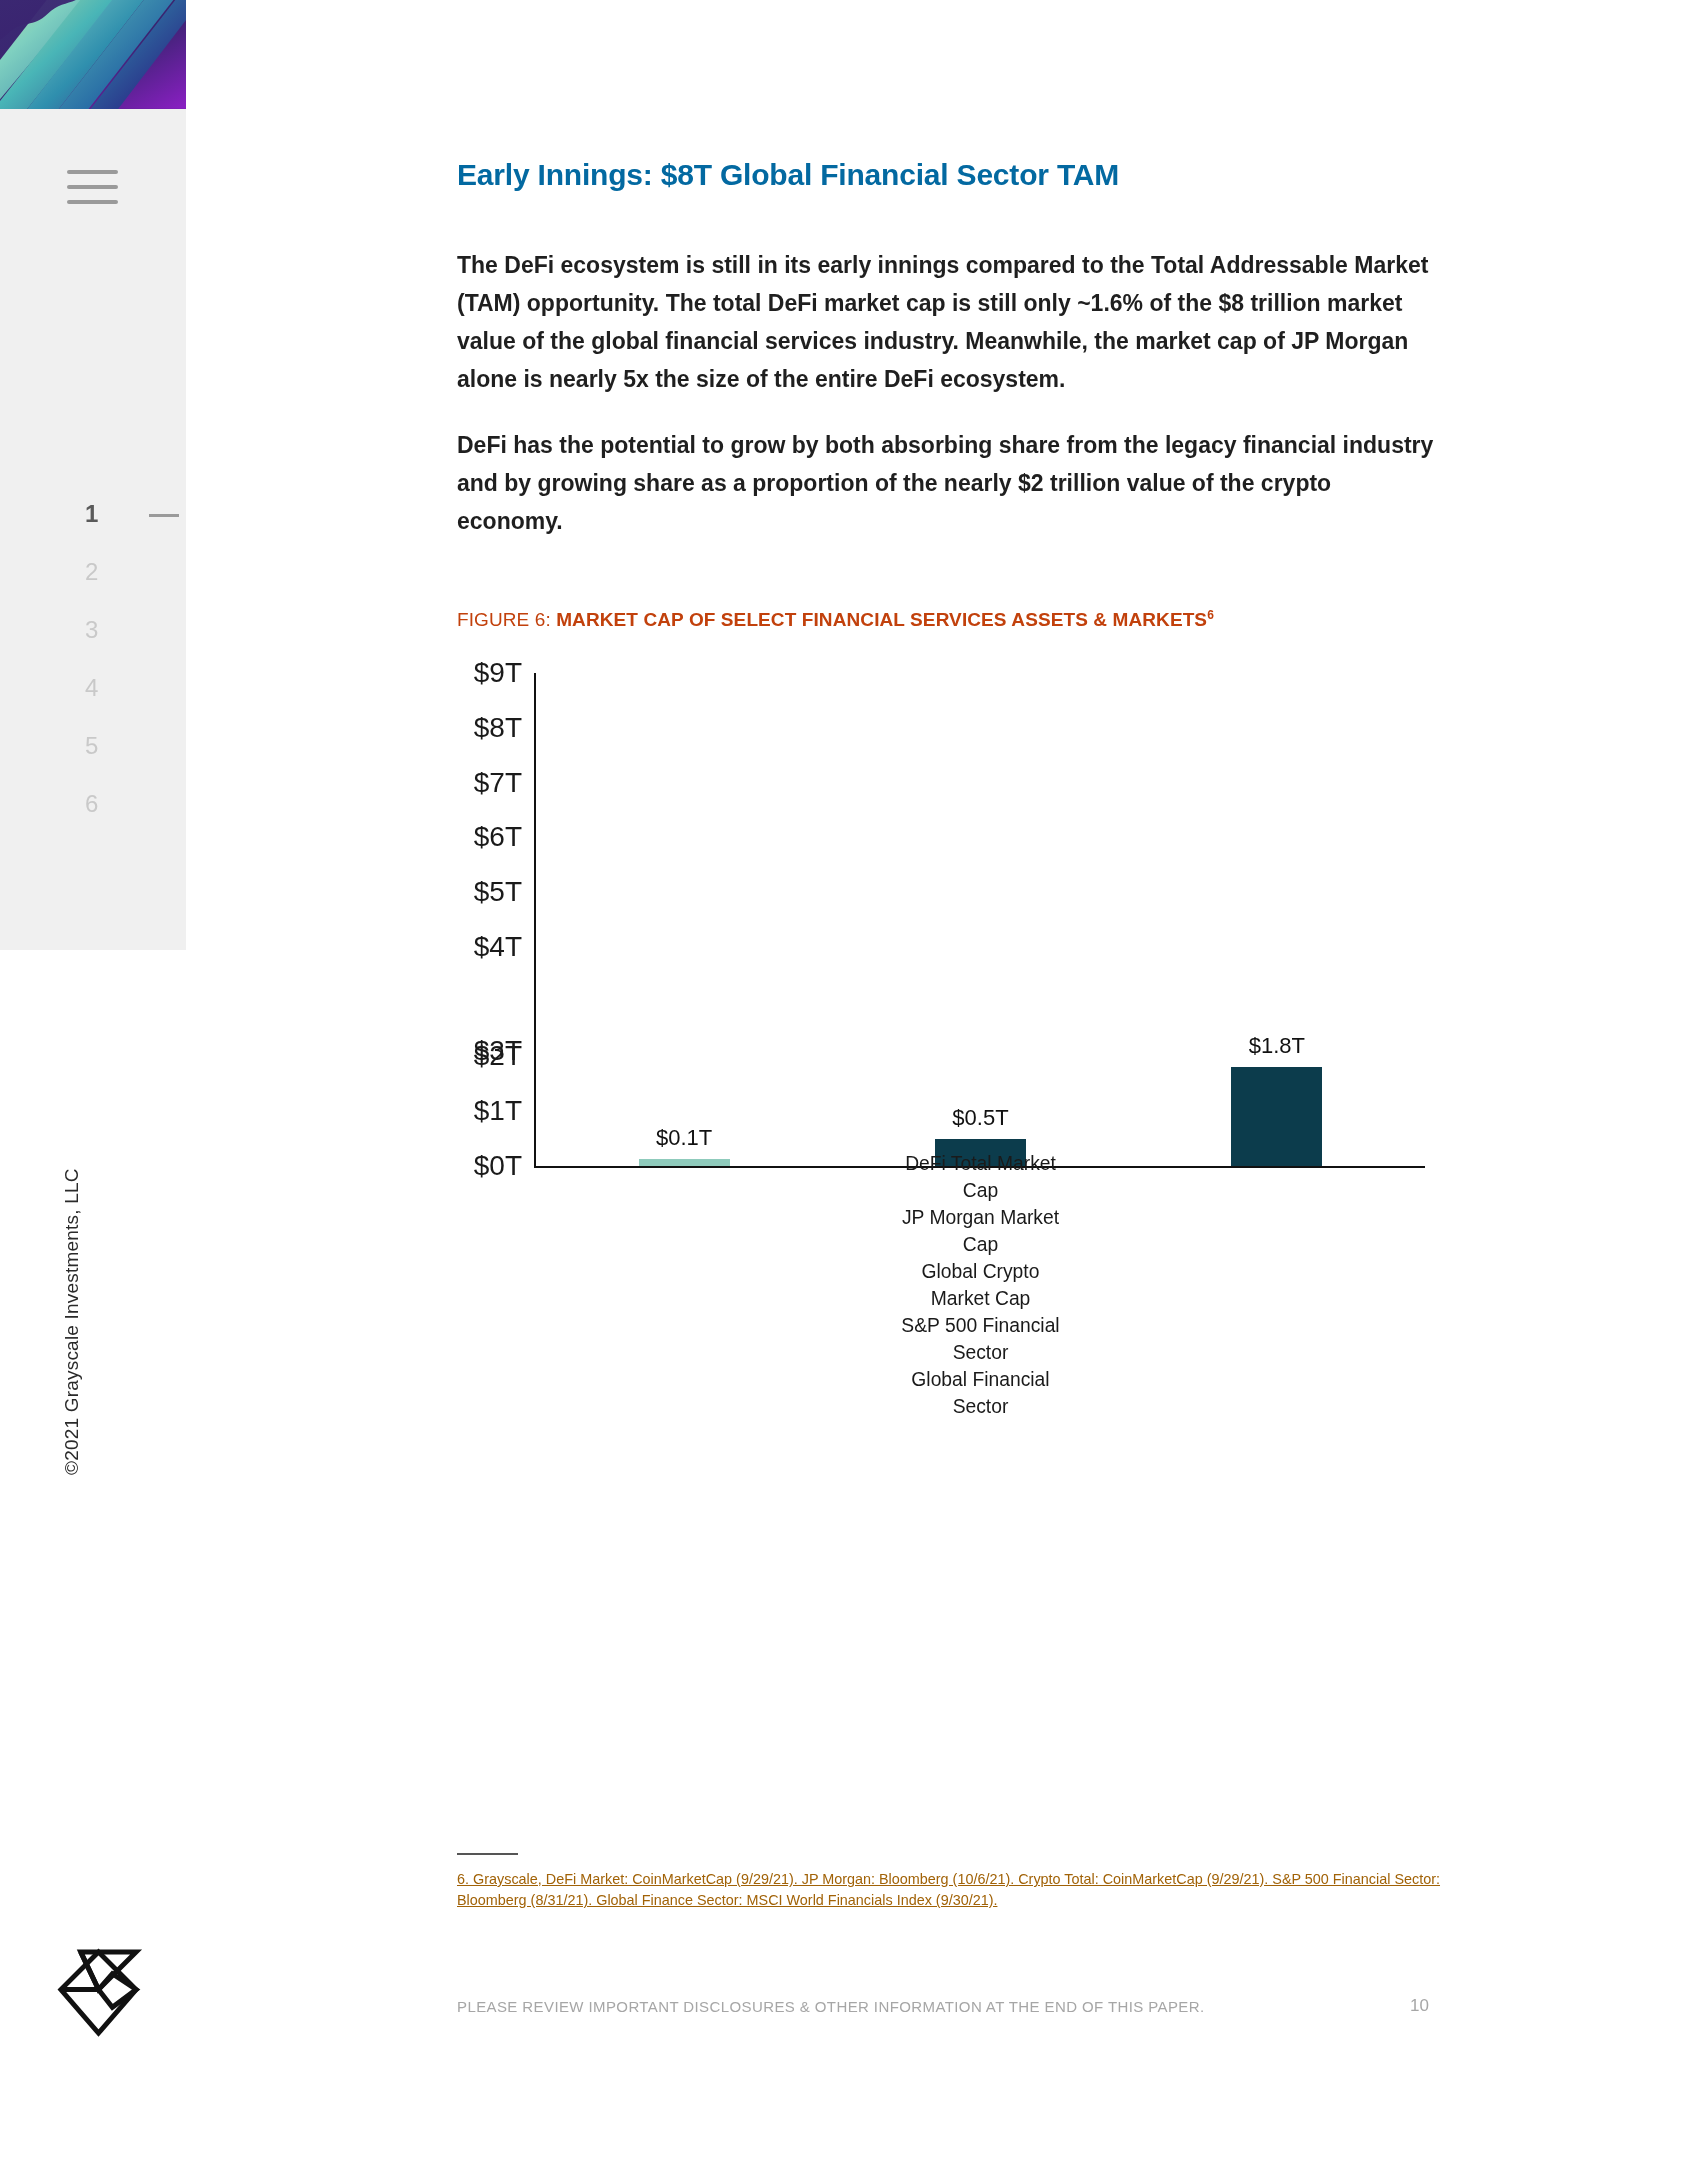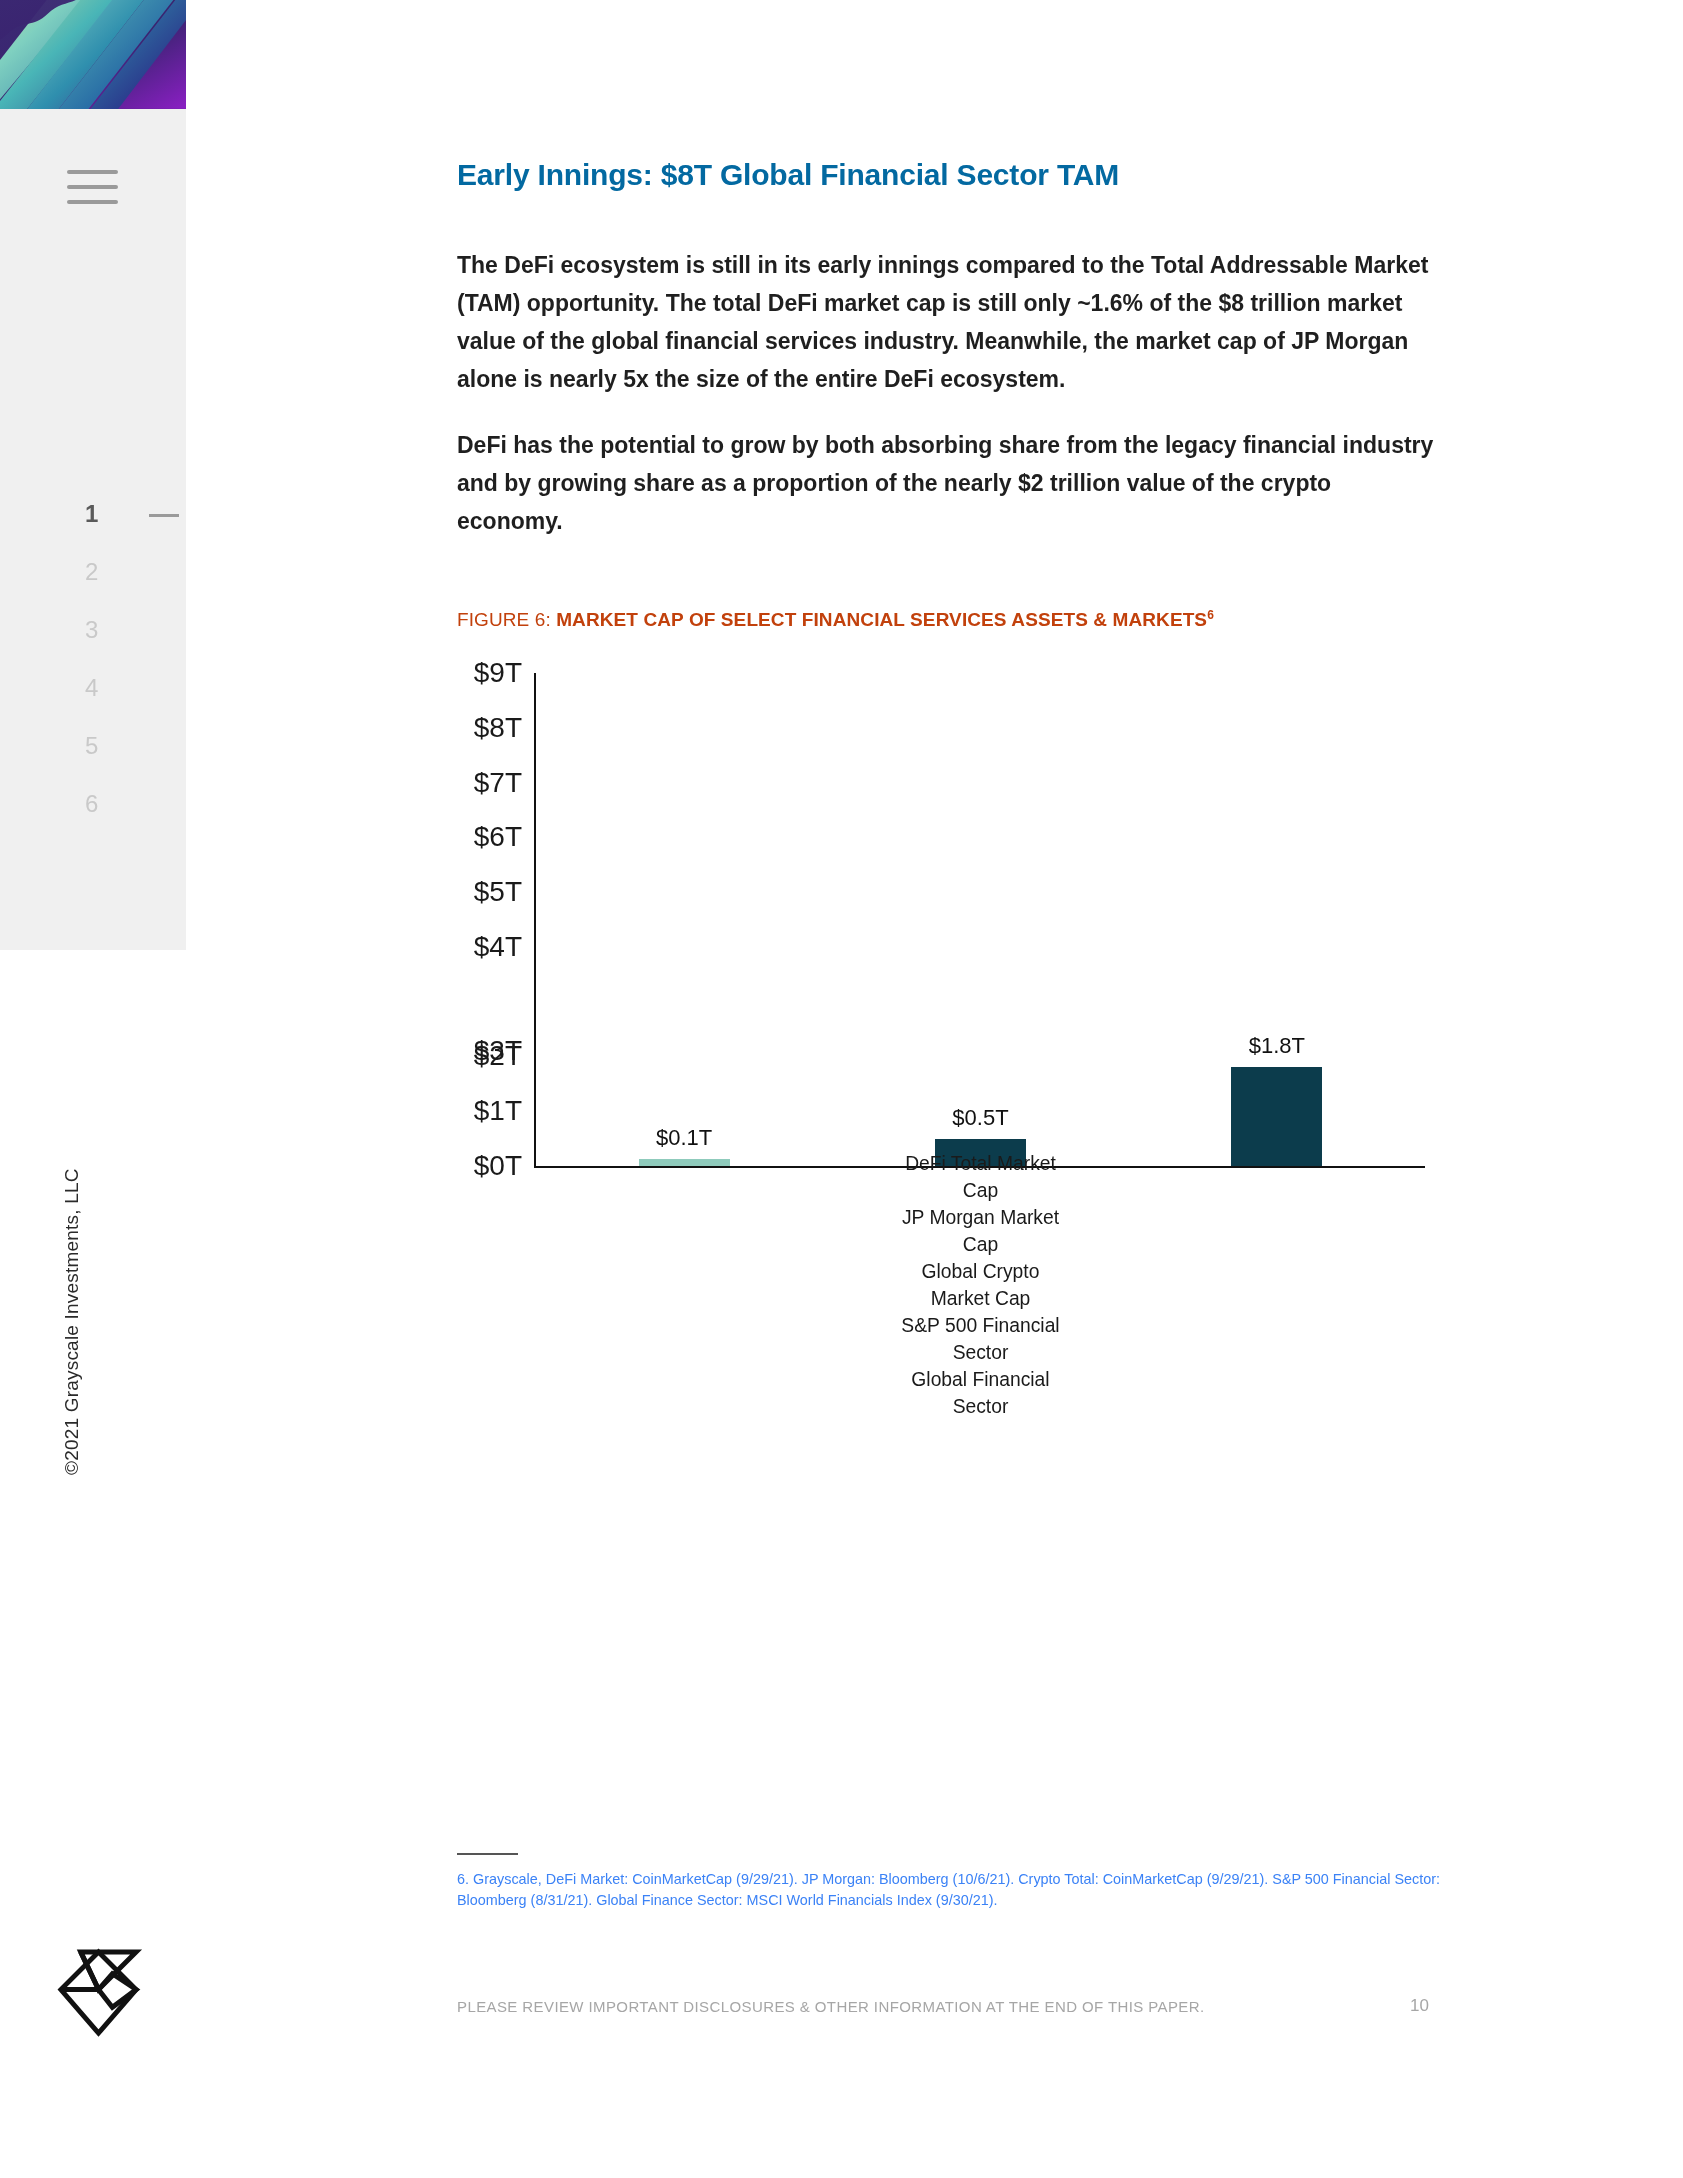--- a/index.html
+++ b/index.html
@@ -177,21 +177,22 @@
   
   .footnote-rule {
     position: absolute; left: 457px; top: 1853px;
     width: 61px; height: 2px; background: #555;
   }
   .footnote {
     position: absolute; left: 457px; top: 1869px;
     width: 990px;
     font-size: 14.4px;
     line-height: 21px;
-    color: #3b82f6;
+    color: #a16207;
+    text-decoration: underline;
   }
 
   .footer-disclaimer {
     position: absolute; left: 457px; top: 1998px;
     font-size: 15px;
     letter-spacing: 0.4px;
     color: #a6a6a6;
     white-space: nowrap;
   }
   .page-number {

